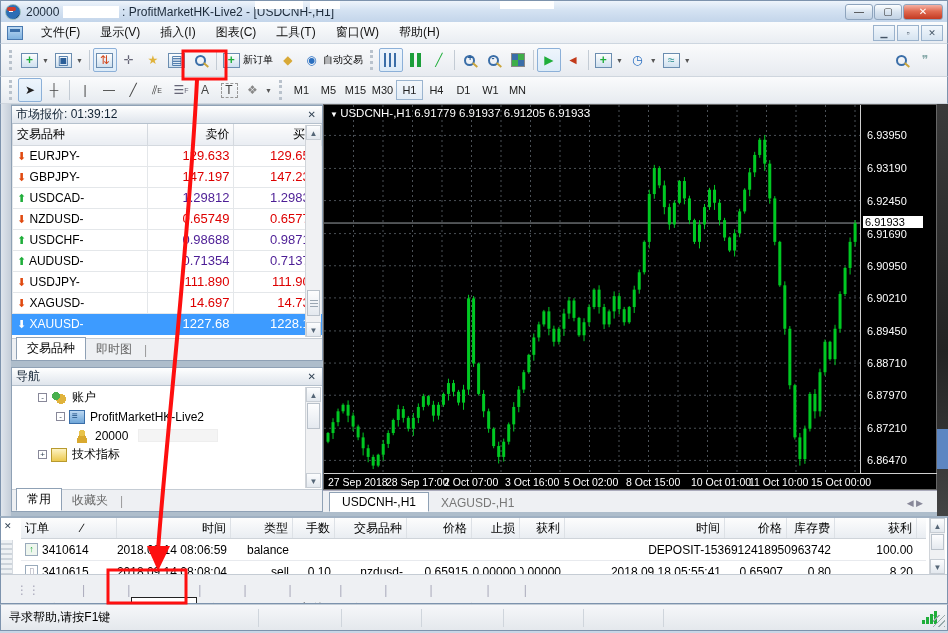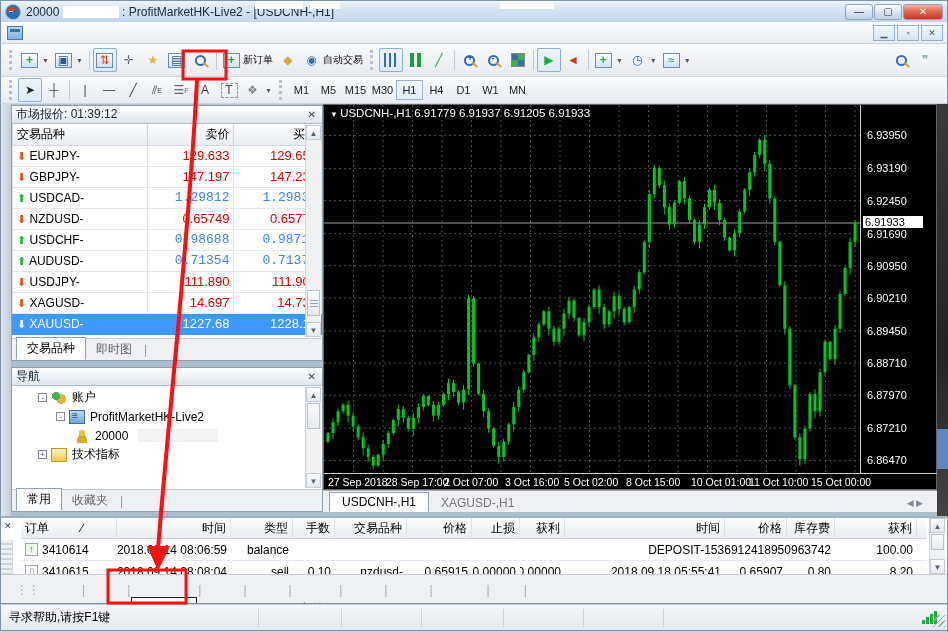--- a/index.html
+++ b/index.html
@@ -74,21 +74,21 @@
   .ptitle { height:18px; background:linear-gradient(#ffffff,#dfe5ec); border-bottom:1px solid #b5c1cd;
     display:flex; align-items:center; padding:0 4px; font-size:12px; color:#123; }
   .pclose { margin-left:auto; font-size:10px; color:#345; font-weight:bold; padding:0 2px; }
   table.mw { border-collapse:collapse; width:100%; table-layout:fixed; }
   table.mw th { font-weight:normal; text-align:right; background:linear-gradient(#fdfdfd,#e9edf2);
     border:1px solid #d4d9df; border-top:none; height:21px; padding:0 4px; font-size:12px; }
   table.mw th:first-child { text-align:left; }
   table.mw td { border:1px solid #e4e7ea; height:21px; padding:0 4px; text-align:right; font-size:13px;
     white-space:nowrap; overflow:hidden; }
   table.mw td.sym { text-align:left; font-size:12px; }
-  .val-red { color:#dd0000; } .val-blue { color:#3b82f6;font-family:Liberation Mono, monospace; }
+  .val-red { color:#dd0000; } .val-blue { color:#4c1d95; }
   tr.sel td { background:#3d9bff; color:#fff !important; border-color:#3d9bff; }
   tr.sel td span.arrow { color:inherit; }
   .arrow-up { color:#1fae3a; font-size:11px; } .arrow-dn { color:#e04a10; font-size:11px; }
   .scrollcol { position:absolute; right:1px; width:16px; background:#f0f1f3; border-left:1px solid #d0d4d9; }
   .sbtn { height:15px; text-align:center; font-size:8px; color:#567; line-height:15px;
     background:linear-gradient(#fcfdfe,#e3e8ee); border:1px solid #c7cdd4; }
   .sthumb { margin:1px; height:26px; background:linear-gradient(#fdfdfe,#e4e9ef); border:1px solid #b9c1ca;
     display:flex; flex-direction:column; justify-content:center; align-items:center; gap:2px; }
   .sthumb i { display:block; width:8px; height:1px; background:#9aa6b2; }
   .ptabs { position:absolute; bottom:0; left:0; right:0; height:22px; background:#eef0f3;
@@ -186,20 +186,21 @@
     <span class="wbtn">▢</span>
     <span class="wbtn close">✕</span>
   </span>
 </div>
 <div class="abs redact" style="left:255px;top:1px;width:48px;height:8px;"></div>
 <div class="abs redact" style="left:310px;top:1px;width:30px;height:8px;"></div>
 <div class="abs redact" style="left:500px;top:1px;width:54px;height:8px;"></div>
 
 <div class="abs" id="menubar">
   <span class="menu-doc-icon"></span>
+  <span id="menu-items"><span class="menuitem">文件(F)</span><span class="menuitem">显示(V)</span><span class="menuitem">插入(I)</span><span class="menuitem">图表(C)</span><span class="menuitem">工具(T)</span><span class="menuitem">窗口(W)</span><span class="menuitem">帮助(H)</span></span>
   <span class="mdibtns">
     <span class="mdibtn">▁</span>
     <span class="mdibtn">▫</span>
     <span class="mdibtn">✕</span>
   </span>
 </div>
 
 <div class="abs toolbar" id="toolbar1">
   <span class="handle"></span>
   <span class="tbtn">

